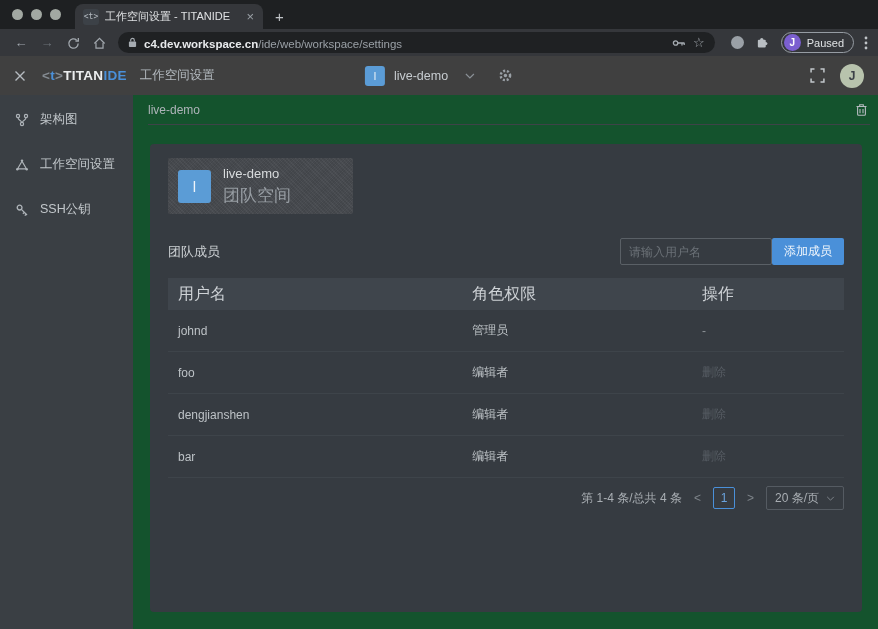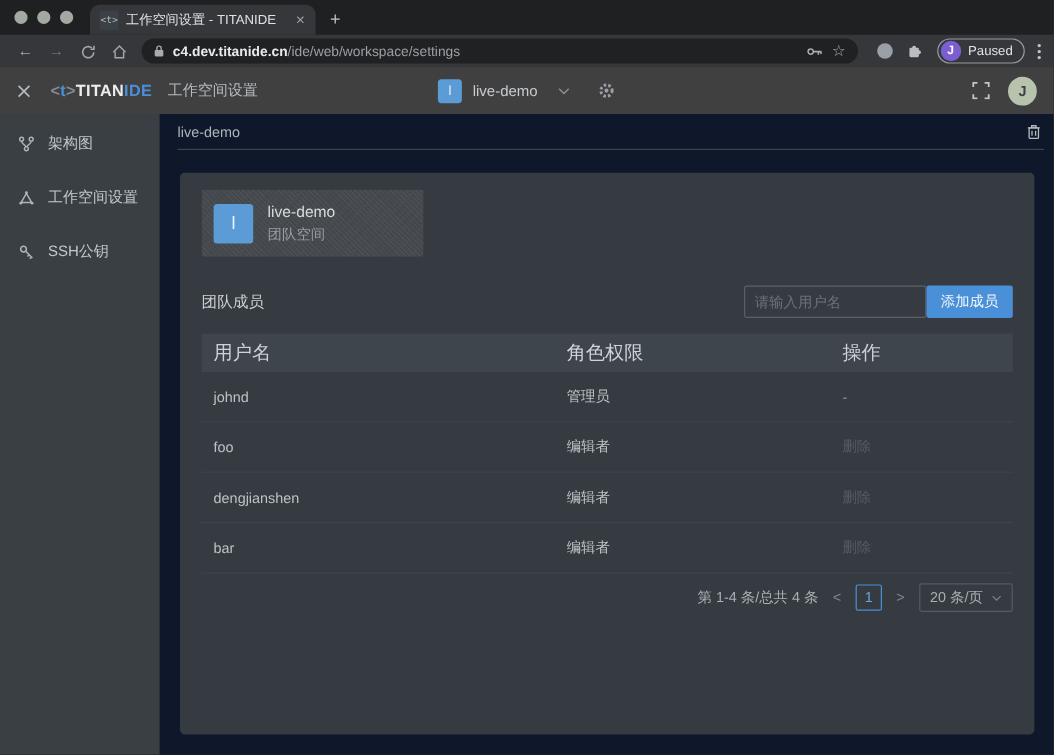--- a/index.html
+++ b/index.html
@@ -47,40 +47,40 @@
   .ws-switch { position:absolute; left:50%; top:0; height:39px; transform:translateX(-50%); display:flex; align-items:center; gap:9px; }
   .ws-badge { width:20px; height:20px; border-radius:3px; background:#5b9cd6; color:#eaf1f8; font-size:11px; display:flex; align-items:center; justify-content:center; }
   .ws-name { color:#c7ccd0; font-size:12.5px; }
   .ws-chevron { color:#8a9096; margin-left:8px; display:flex; align-items:center; }
   .ws-gear { color:#9aa0a6; margin-left:14px; display:flex; align-items:center; }
   .appbar-right { margin-left:auto; display:flex; align-items:center; gap:15px; }
   .fullscreen-ic { color:#c2c7cb; display:flex; align-items:center; }
   .user-avatar { width:24px; height:24px; border-radius:50%; background:#b8c3ad; color:#3c4147; font-size:12px; font-weight:bold; display:flex; align-items:center; justify-content:center; }
 
   
-  .bodyarea { flex:1; display:flex; background:#0f172a; min-height:0; }
+  .bodyarea { flex:1; display:flex; background:#14532d; min-height:0; }
   .sidebar { width:133px; background:#3a3f44; flex-shrink:0; padding-top:2px; }
   .side-item { height:45px; display:flex; align-items:center; gap:10px; padding-left:15px; color:#c2c7cb; font-size:12.5px; cursor:pointer; }
   .side-item .ic { color:#aeb4b9; display:flex; align-items:center; width:15px; }
 
   .content { flex:1; display:flex; flex-direction:column; min-width:0; }
   .crumb-row { height:30px; margin:0 8px 0 15px; display:flex; align-items:center; border-bottom:1px solid #3e4348; }
   .crumb { color:#aeb4b9; font-size:12px; }
   .trash { margin-left:auto; color:#b6bbc0; display:flex; align-items:center; padding:2px; }
 
   .panel { margin:19px 16px 0 17px; height:468px; background:#363b41; border-radius:4px; padding:14px 18px; }
 
   .ws-card { width:185px; height:56px; border-radius:2px; background-color:#474a4f;
     background-image:repeating-linear-gradient(45deg, rgba(255,255,255,.04) 0 1px, transparent 1px 3px),
                      repeating-linear-gradient(-45deg, rgba(0,0,0,.07) 0 1px, transparent 1px 2px);
     display:flex; align-items:center; padding-left:10px; }
   .ws-card-badge { width:33px; height:33px; border-radius:3px; background:#5b9cd6; color:#eef4fa; font-size:15px; display:flex; align-items:center; justify-content:center; flex-shrink:0; }
   .ws-card-txt { margin-left:12px; }
   .ws-card-name { color:#d8dbdd; font-size:13px; }
-  .ws-card-type { color:#989ea4; font-size:12px; margin-top:3px; }
+  .ws-card-type { color:#989ea4; font-size:17px; margin-top:3px; }
 
   .member-head { margin-top:24px; display:flex; align-items:center; height:27px; }
   .member-title { color:#ced2d5; font-size:13px; }
   .member-input { margin-left:auto; width:152px; height:27px; background:transparent; border:1px solid #5a6066; border-radius:2px; color:#c4c8cc; font-size:12px; padding:0 8px; outline:none; font-family:inherit; }
   .member-input::placeholder { color:#6b7177; }
   .add-btn { height:27px; padding:0 12px; background:#4a90d9; border:none; border-radius:2px; color:#f2f7fc; font-size:12px; cursor:pointer; font-family:inherit; }
 
   .tbl { margin-top:13px; }
   .tbl-head { display:flex; height:32px; align-items:center; background:#3f454c; color:#ced2d6; font-size:16px; }
   .tbl-row { display:flex; height:42px; align-items:center; border-bottom:1px solid #3e444a; color:#bdc2c6; font-size:12px; }
@@ -131,21 +131,21 @@
           <path d="M3.2 6.3V12h7.6V6.3"></path>
         </svg>
     </span>
     <div class="omnibox">
       <span class="omni-ic">
         <svg width="9" height="11" viewBox="0 0 10 12">
             <rect x="1" y="5" width="8" height="6" rx="1" fill="currentColor"></rect>
             <path d="M3 5V3.5a2 2 0 0 1 4 0V5" fill="none" stroke="currentColor" stroke-width="1.3"></path>
           </svg>
       </span>
-      <span><span class="url-host">c4.dev.titanide.cn</span><span class="url-path">/ide/web/workspace/settings</span></span>
+      <span><span class="url-host">c4.dev.workspace.cn</span><span class="url-path">/ide/web/workspace/settings</span></span>
       <span class="omni-spacer"></span>
       <span class="omni-ic">
         <svg width="14" height="8" viewBox="0 0 14 8" fill="none" stroke="currentColor" stroke-width="1.3">
             <circle cx="3.6" cy="4" r="2.2"></circle>
             <path d="M5.8 4h6.7M10 4v2.6M12.2 4v2"></path>
           </svg>
       </span>
       <span class="star">☆</span>
     </div>
     <span class="ext-circle"></span>

